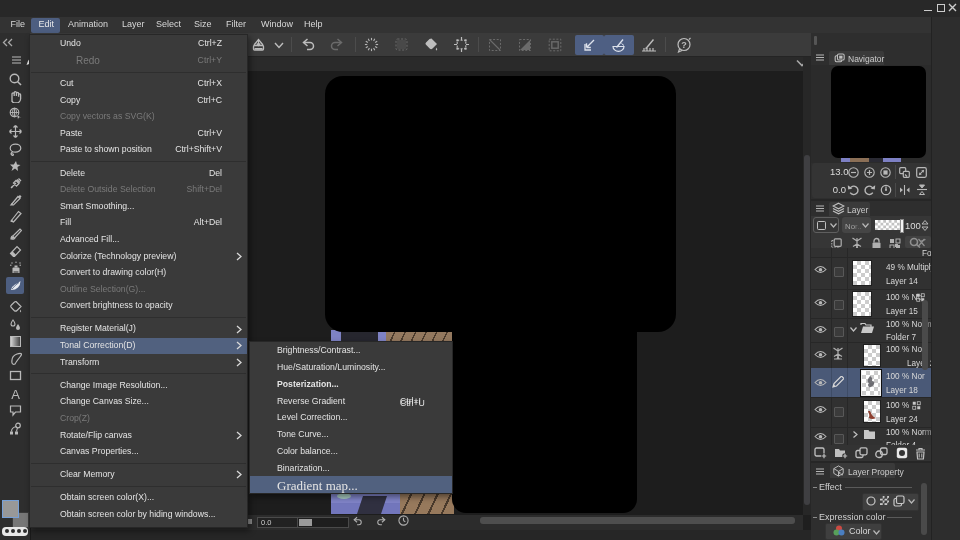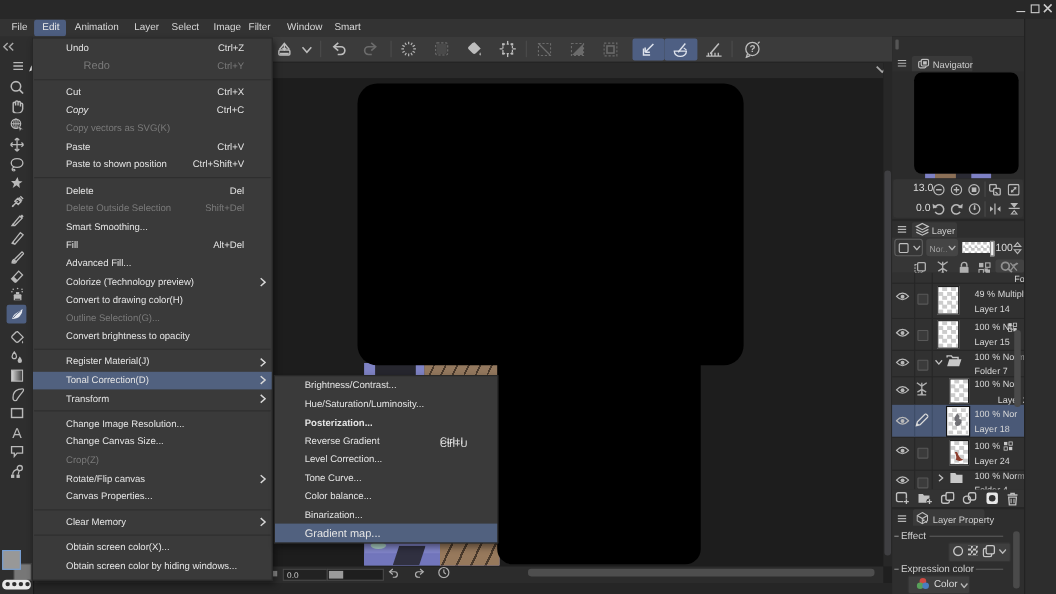--- a/index.html
+++ b/index.html
@@ -21,24 +21,24 @@
     </svg>
 
   <div class="abs" style="left:0;top:17px;width:960px;height:16px;background:#333333;"></div>
   <div class="abs" style="left:31px;top:17.5px;width:29px;height:15px;background:#4d5e80;border-radius:2px;"></div>
   <div class="abs" style="left:0;top:19px;width:960px;height:13px;color:#d8d8d8;font-size:9px;">
     <span class="abs" style="left:10.5px;">File</span>
     <span class="abs" style="left:38.5px;color:#e8e8e8;">Edit</span>
     <span class="abs" style="left:68px;">Animation</span>
     <span class="abs" style="left:122px;">Layer</span>
     <span class="abs" style="left:156px;">Select</span>
-    <span class="abs" style="left:194px;">Image</span>
+    <span class="abs" style="left:194px;">Size</span>
     <span class="abs" style="left:226px;">Filter</span>
     <span class="abs" style="left:261px;">Window</span>
-    <span class="abs" style="left:304px;">Smart</span>
+    <span class="abs" style="left:304px;">Help</span>
   </div>
 
   <div class="abs" style="left:0;top:33px;width:811px;height:23px;background:#3b3b3b;border-bottom:1px solid #242424;"></div>
   <div id="toolbaricons">
 <svg class="abs" style="left:251px;top:37px" width="15" height="15" viewBox="0 0 15 15">
         <path d="M3 8L7.5 2.5L12 8" fill="none" stroke="#bdbdbd" stroke-width="1.3"></path>
         <path d="M7.5 3v5M5.8 6.5L7.5 8.5 9.2 6.5" fill="none" stroke="#bdbdbd" stroke-width="1.2"></path>
         <rect x="2.5" y="8.5" width="10" height="4.5" rx="1" fill="none" stroke="#bdbdbd" stroke-width="1.3"></rect>
         <rect x="3.5" y="11" width="8" height="1.6" fill="#bdbdbd"></rect>
       </svg>
@@ -643,21 +643,21 @@
 
   <div id="editmenu">
 <div class="abs" style="left:29px;top:34px;width:219px;height:494px;background:#3a3a3a;border:1px solid #272727;box-sizing:border-box;box-shadow:2px 3px 6px rgba(0,0,0,.45);"></div>
 <div class="abs" style="left:60px;top:38.3px;height:11px;line-height:11px;font-size:8.7px;color:#e4e4e4;white-space:nowrap;">Undo</div>
 <div class="abs" style="left:130px;top:38.3px;width:92px;height:11px;line-height:11px;font-size:8.7px;color:#e4e4e4;text-align:right;">Ctrl+Z</div>
 <div class="abs" style="left:60px;top:54.9px;height:11px;line-height:11px;font-size:10px;color:#7a7a7a;white-space:nowrap;margin-left:16px;">Redo</div>
 <div class="abs" style="left:130px;top:54.9px;width:92px;height:11px;line-height:11px;font-size:8.7px;color:#7a7a7a;text-align:right;">Ctrl+Y</div>
 <div class="abs" style="left:31px;top:71.5px;width:215px;height:1px;background:#2e2e2e;"></div>
 <div class="abs" style="left:60px;top:78.0px;height:11px;line-height:11px;font-size:8.7px;color:#e4e4e4;white-space:nowrap;">Cut</div>
 <div class="abs" style="left:130px;top:78.0px;width:92px;height:11px;line-height:11px;font-size:8.7px;color:#e4e4e4;text-align:right;">Ctrl+X</div>
-<div class="abs" style="left:60px;top:94.6px;height:11px;line-height:11px;font-size:8.7px;color:#e4e4e4;white-space:nowrap;font-style:italic;">Copy</div>
+<div class="abs" style="left:60px;top:94.6px;height:11px;line-height:11px;font-size:8.7px;color:#e4e4e4;white-space:nowrap;">Copy</div>
 <div class="abs" style="left:130px;top:94.6px;width:92px;height:11px;line-height:11px;font-size:8.7px;color:#e4e4e4;text-align:right;">Ctrl+C</div>
 <div class="abs" style="left:60px;top:111.2px;height:11px;line-height:11px;font-size:8.7px;color:#7a7a7a;white-space:nowrap;">Copy vectors as SVG(K)</div>
 <div class="abs" style="left:60px;top:127.8px;height:11px;line-height:11px;font-size:8.7px;color:#e4e4e4;white-space:nowrap;">Paste</div>
 <div class="abs" style="left:130px;top:127.8px;width:92px;height:11px;line-height:11px;font-size:8.7px;color:#e4e4e4;text-align:right;">Ctrl+V</div>
 <div class="abs" style="left:60px;top:144.4px;height:11px;line-height:11px;font-size:8.7px;color:#e4e4e4;white-space:nowrap;">Paste to shown position</div>
 <div class="abs" style="left:130px;top:144.4px;width:92px;height:11px;line-height:11px;font-size:8.7px;color:#e4e4e4;text-align:right;">Ctrl+Shift+V</div>
 <div class="abs" style="left:31px;top:160.9px;width:215px;height:1px;background:#2e2e2e;"></div>
 <div class="abs" style="left:60px;top:167.5px;height:11px;line-height:11px;font-size:8.7px;color:#e4e4e4;white-space:nowrap;">Delete</div>
 <div class="abs" style="left:130px;top:167.5px;width:92px;height:11px;line-height:11px;font-size:8.7px;color:#e4e4e4;text-align:right;">Del</div>
 <div class="abs" style="left:60px;top:184.1px;height:11px;line-height:11px;font-size:8.7px;color:#7a7a7a;white-space:nowrap;">Delete Outside Selection</div>
@@ -712,16 +712,16 @@
 <div class="abs" style="left:277px;top:362.0px;height:11px;line-height:11px;font-size:8.7px;color:#e4e4e4;white-space:nowrap;">Hue/Saturation/Luminosity...</div>
 <div class="abs" style="left:400px;top:362.0px;height:11px;line-height:11px;font-size:8.7px;color:#e4e4e4;margin-top:36px;">Ctrl+U</div>
 <div class="abs" style="left:277px;top:378.8px;height:11px;line-height:11px;font-size:8.7px;color:#e4e4e4;white-space:nowrap;font-weight:bold;">Posterization...</div>
 <div class="abs" style="left:277px;top:395.6px;height:11px;line-height:11px;font-size:8.7px;color:#e4e4e4;white-space:nowrap;">Reverse Gradient</div>
 <div class="abs" style="left:400px;top:395.6px;height:11px;line-height:11px;font-size:8.7px;color:#e4e4e4;">Ctrl+I</div>
 <div class="abs" style="left:277px;top:412.4px;height:11px;line-height:11px;font-size:8.7px;color:#e4e4e4;white-space:nowrap;">Level Correction...</div>
 <div class="abs" style="left:277px;top:429.2px;height:11px;line-height:11px;font-size:8.7px;color:#e4e4e4;white-space:nowrap;">Tone Curve...</div>
 <div class="abs" style="left:277px;top:446.0px;height:11px;line-height:11px;font-size:8.7px;color:#e4e4e4;white-space:nowrap;">Color balance...</div>
 <div class="abs" style="left:277px;top:462.8px;height:11px;line-height:11px;font-size:8.7px;color:#e4e4e4;white-space:nowrap;">Binarization...</div>
 <div class="abs" style="left:250px;top:475.9px;width:202px;height:16.8px;background:#51617f;"></div>
-<div class="abs" style="left:277px;top:479.6px;height:11px;line-height:11px;font-size:10px;color:#e4e4e4;white-space:nowrap;">Gradient map...</div>
+<div class="abs" style="left:277px;top:479.6px;height:11px;line-height:11px;font-size:13px;color:#e4e4e4;white-space:nowrap;font-family:Liberation Serif, serif;">Gradient map...</div>
 </div>
 
 </div>
 
 </body></html>

